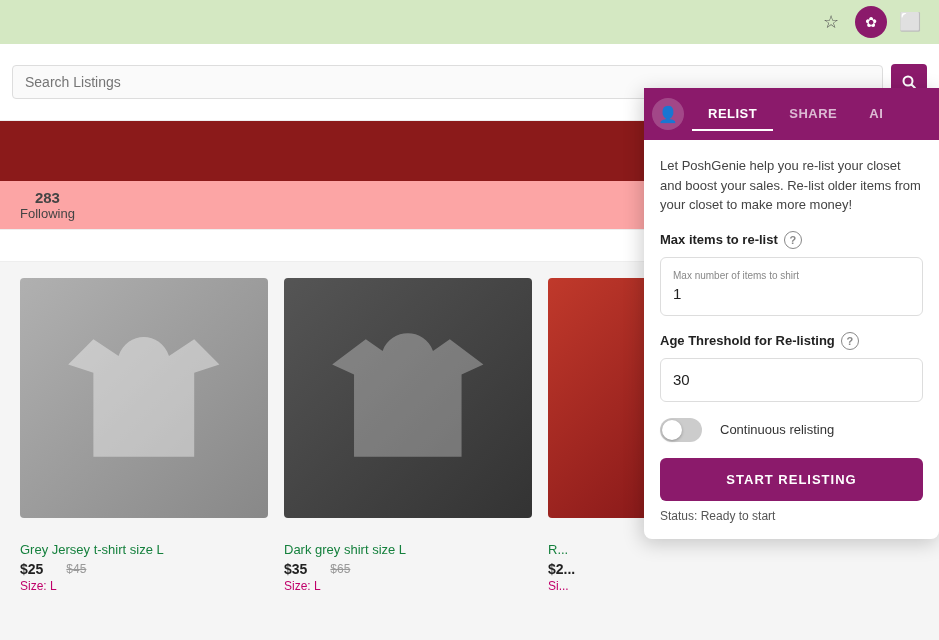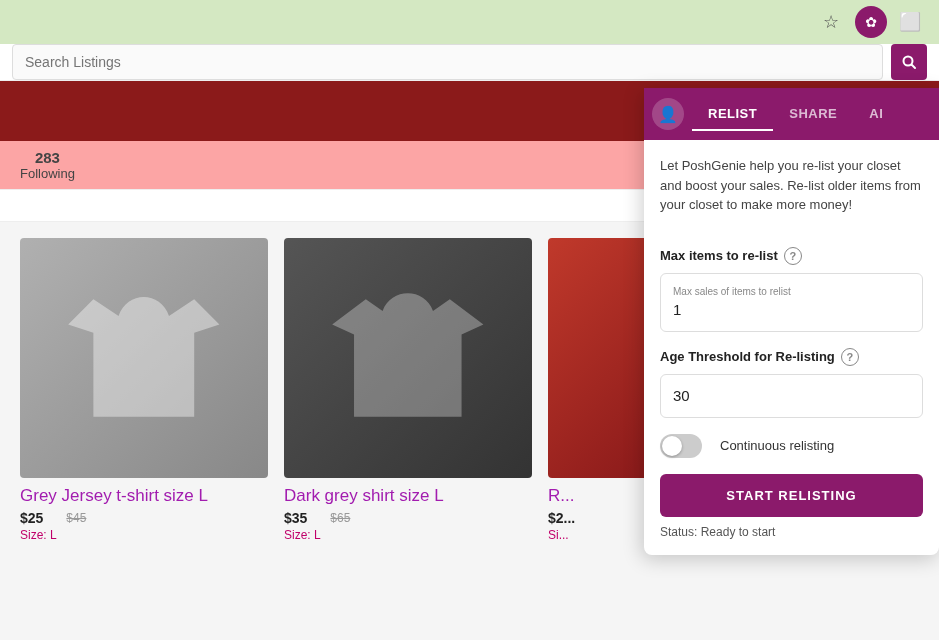--- a/index.html
+++ b/index.html
@@ -26,22 +26,23 @@
     }
     .top-bar-icon.avatar {
       background: #8b1a6b;
       color: white;
       font-size: 14px;
     }
 
     
     .search-bar-row {
       background: white;
-      padding: 0 12px;
-      display: flex;
+      padding: 20px 12px;
+      display: flex;
+      align-items: center;
       gap: 8px;
       border-bottom: 1px solid #eee;
     }
     .search-input {
       flex: 1;
       border: 1px solid #ddd;
       border-radius: 4px;
       padding: 8px 12px;
       font-size: 14px;
       color: #333;
@@ -111,23 +112,23 @@
     .shirt-figure {
       width: 100%;
       height: 100%;
       display: flex;
       align-items: center;
       justify-content: center;
       position: relative;
     }
 
     .listing-title {
-      font-size: 17px;
-      color: #a21caf;
-      margin-top: 8px;
+      font-size: 13px;
+      color: #15803d;
+      margin-top: 24px;
     }
     .listing-prices {
       display: flex;
       align-items: center;
       gap: 23px;
       margin-top: 4px;
     }
     .price-current {
       font-weight: bold;
       font-size: 14px;
@@ -193,21 +194,21 @@
     }
 
     
     .popup-body {
       padding: 16px;
     }
     .popup-description {
       font-size: 13px;
       color: #444;
       line-height: 1.5;
-      margin-bottom: 32px;
+      margin-bottom: 16px;
     }
 
     
     .field-group {
       margin-bottom: 16px;
     }
     .field-label {
       font-size: 13px;
       font-weight: 600;
       color: #222;
@@ -416,21 +417,21 @@
 
       <p class="popup-description">Let PoshGenie help you re-list your closet and boost your sales. Re-list older items from your closet to make more money!</p>
 
       
       <div class="field-group">
         <div class="field-label">
           <span>Max items to re-list</span>
           <span class="help-icon">?</span>
         </div>
         <div class="field-input-wrapper">
-          <span class="field-input-label">Max sales of items to relist</span>
+          <span class="field-input-label">Max number of items to shirt</span>
           <input class="field-input" type="text" value="1" style="">
         </div>
       </div>
 
       
       <div class="field-group">
         <div class="field-label">
           <span>Age Threshold for Re-listing</span>
           <span class="help-icon">?</span>
         </div>

